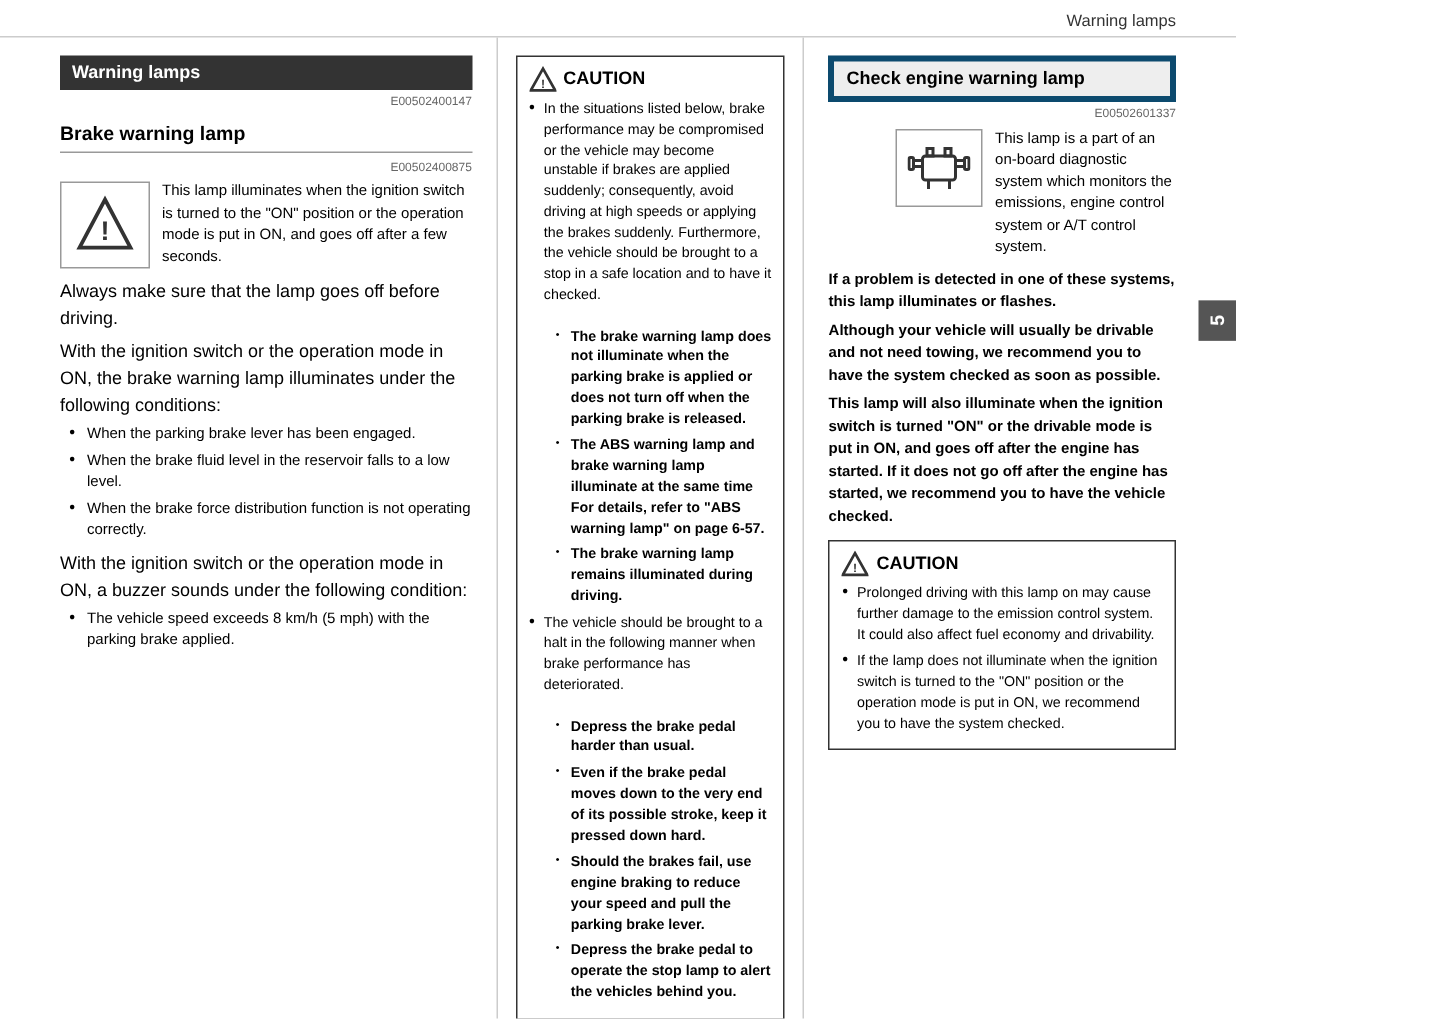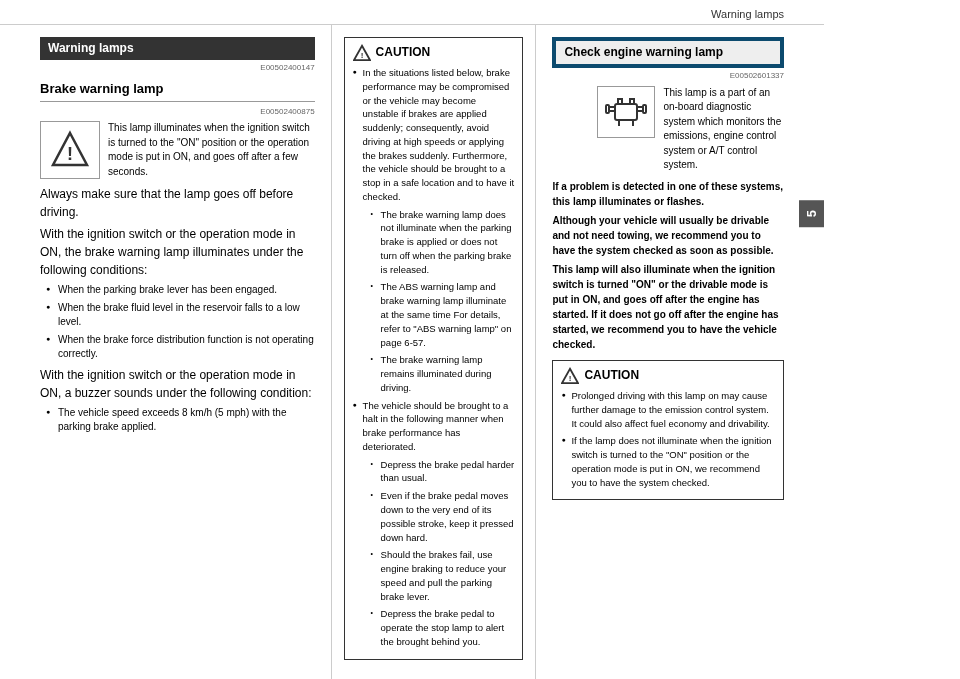--- a/index.html
+++ b/index.html
@@ -177,22 +177,23 @@
 
     .caution-body ul li::before {
       content: '●';
       position: absolute;
       left: 0;
       font-size: 7px;
       top: 1px;
     }
 
     .caution-body ul li ul {
-      margin-top: 4px;
+      margin-top: 14px;
       margin-left: 8px;
+      font-weight: bold;
     }
 
     .caution-body ul li ul li {
       padding-left: 10px;
     }
 
     .caution-body ul li ul li::before {
       content: '•';
     }
 
@@ -361,21 +362,21 @@
                 <li>The ABS warning lamp and brake warning lamp illuminate at the same time For details, refer to "ABS warning lamp" on page 6-57.</li>
                 <li>The brake warning lamp remains illuminated during driving.</li>
               </ul>
             </li>
             <li>
               <span>The vehicle should be brought to a halt in the following manner when brake performance has deteriorated.</span>
               <ul>
                 <li>Depress the brake pedal harder than usual.</li>
                 <li>Even if the brake pedal moves down to the very end of its possible stroke, keep it pressed down hard.</li>
                 <li>Should the brakes fail, use engine braking to reduce your speed and pull the parking brake lever.</li>
-                <li>Depress the brake pedal to operate the stop lamp to alert the brought behind you.</li>
+                <li>Depress the brake pedal to operate the stop lamp to alert the vehicles behind you.</li>
               </ul>
             </li>
           </ul>
         </div>
       </div>
 
     </div>
 
     <div class="right-column">
 

